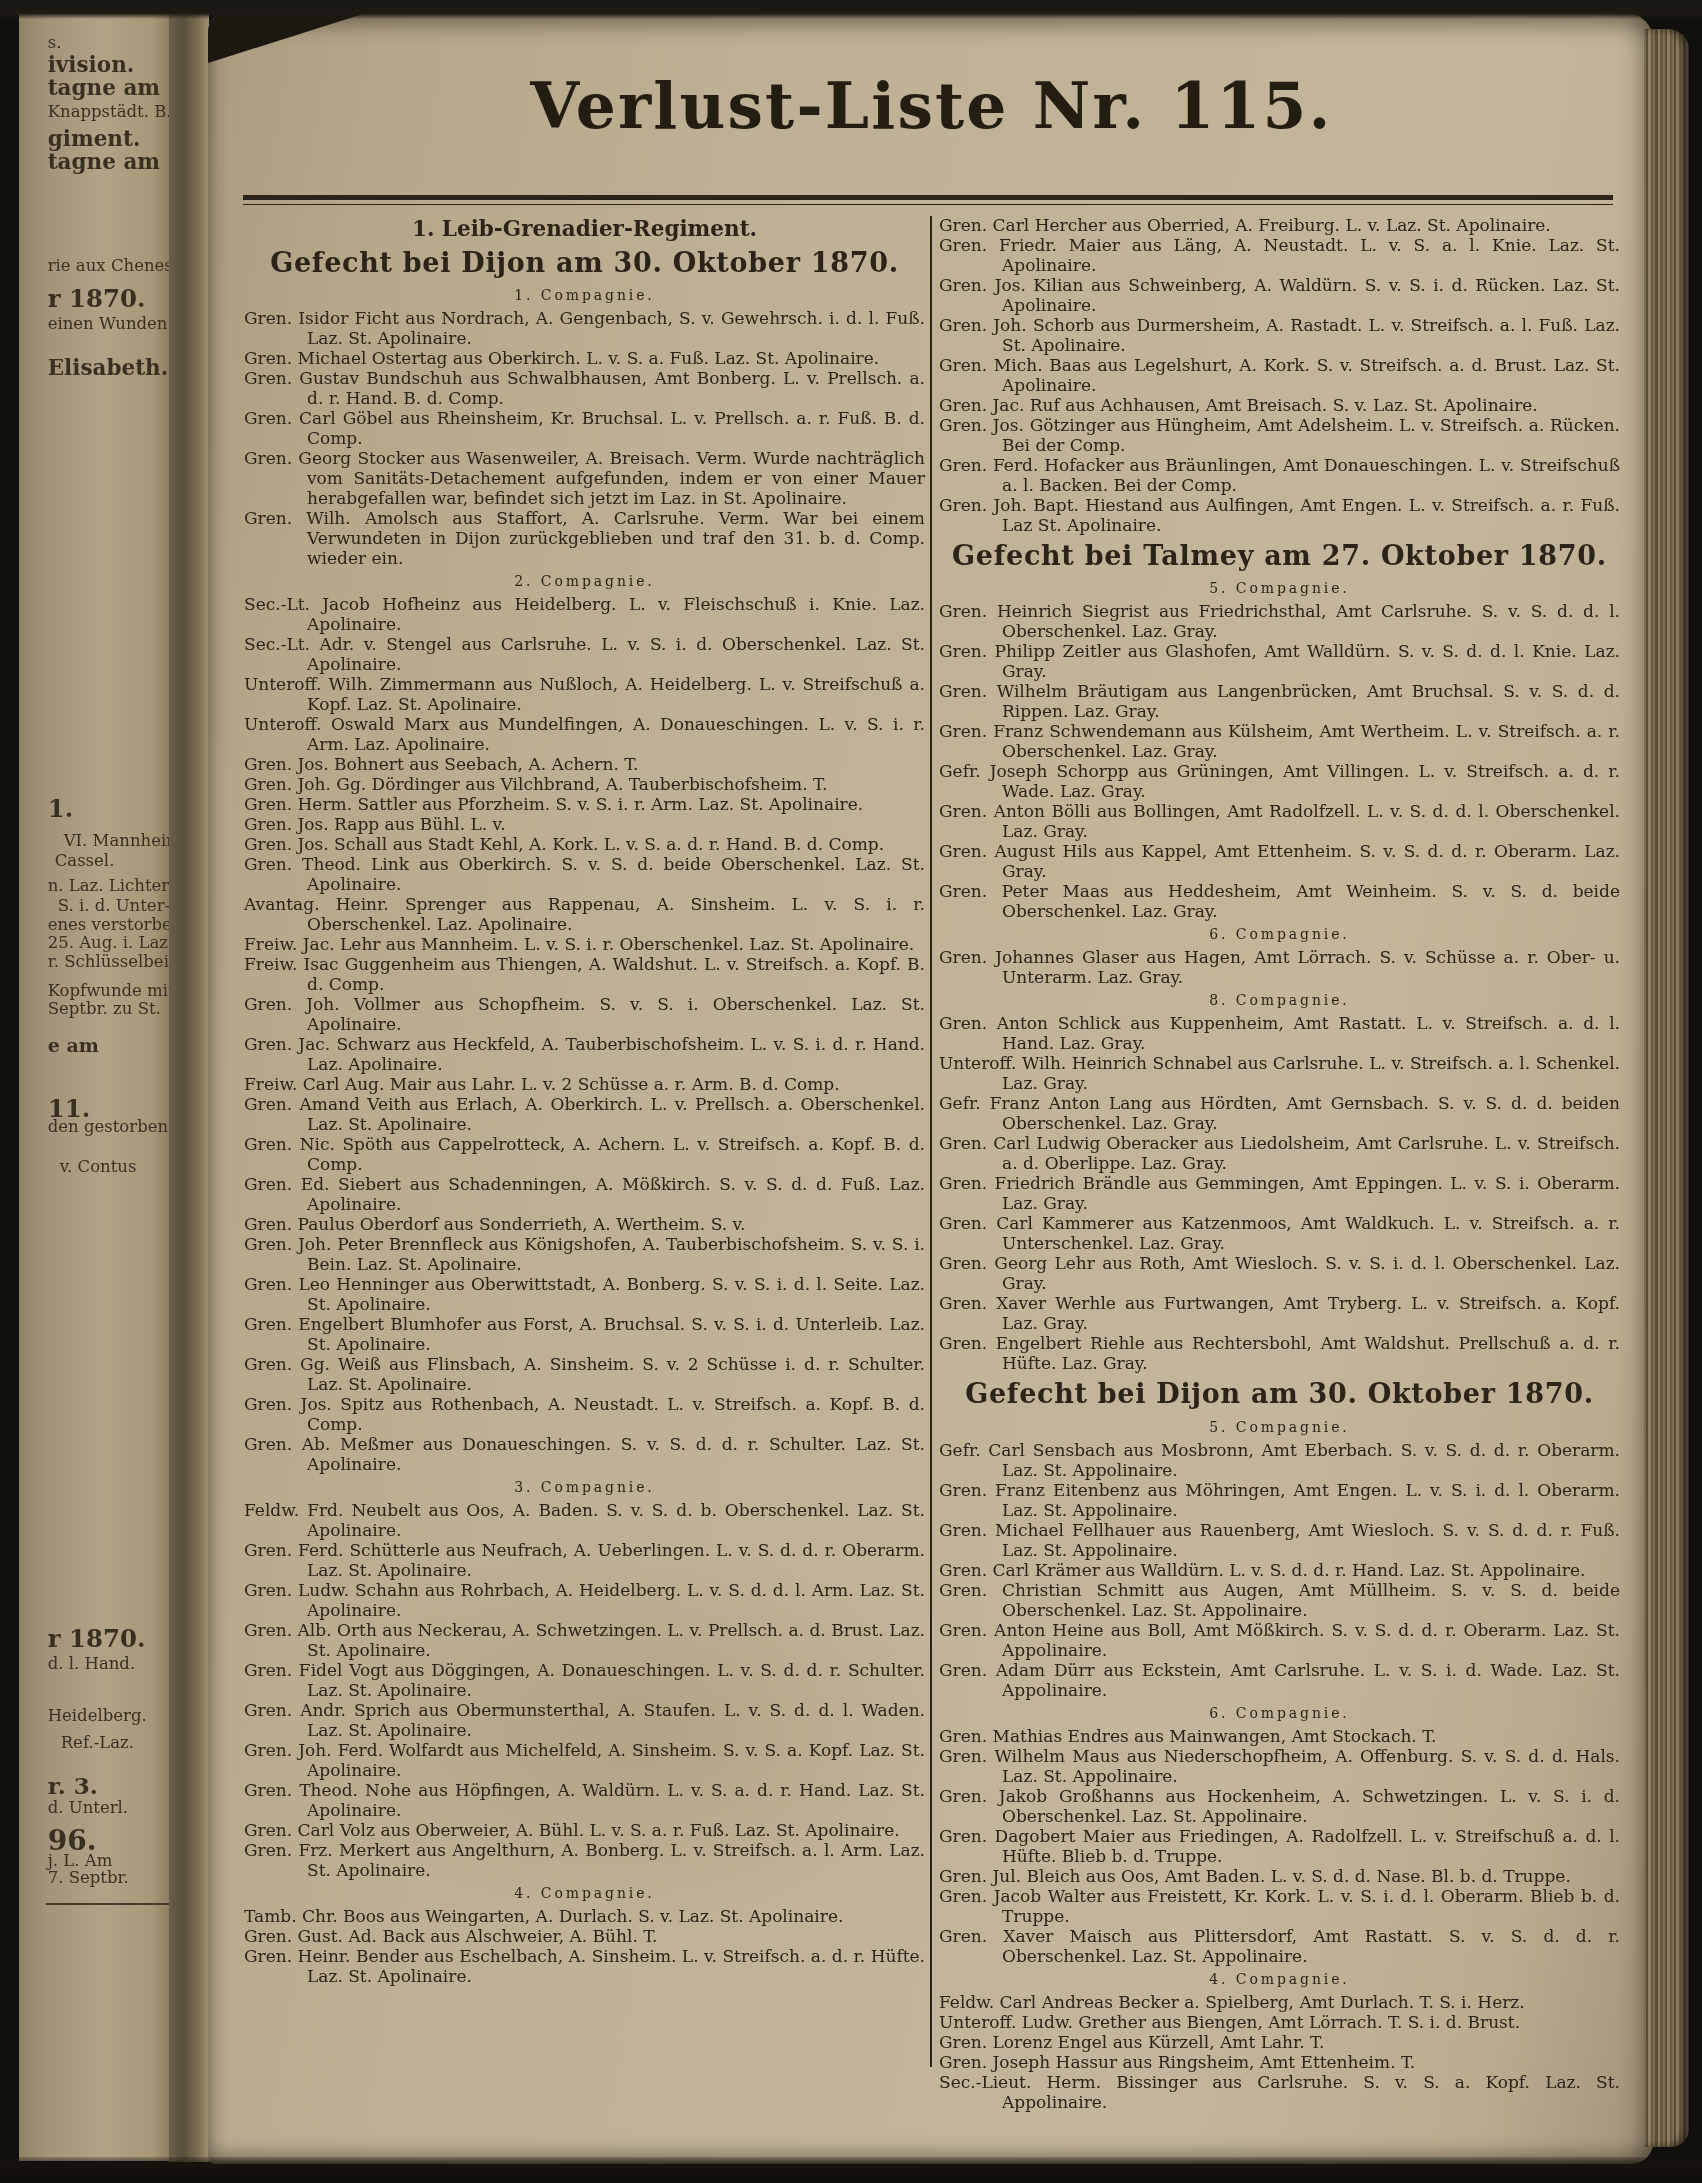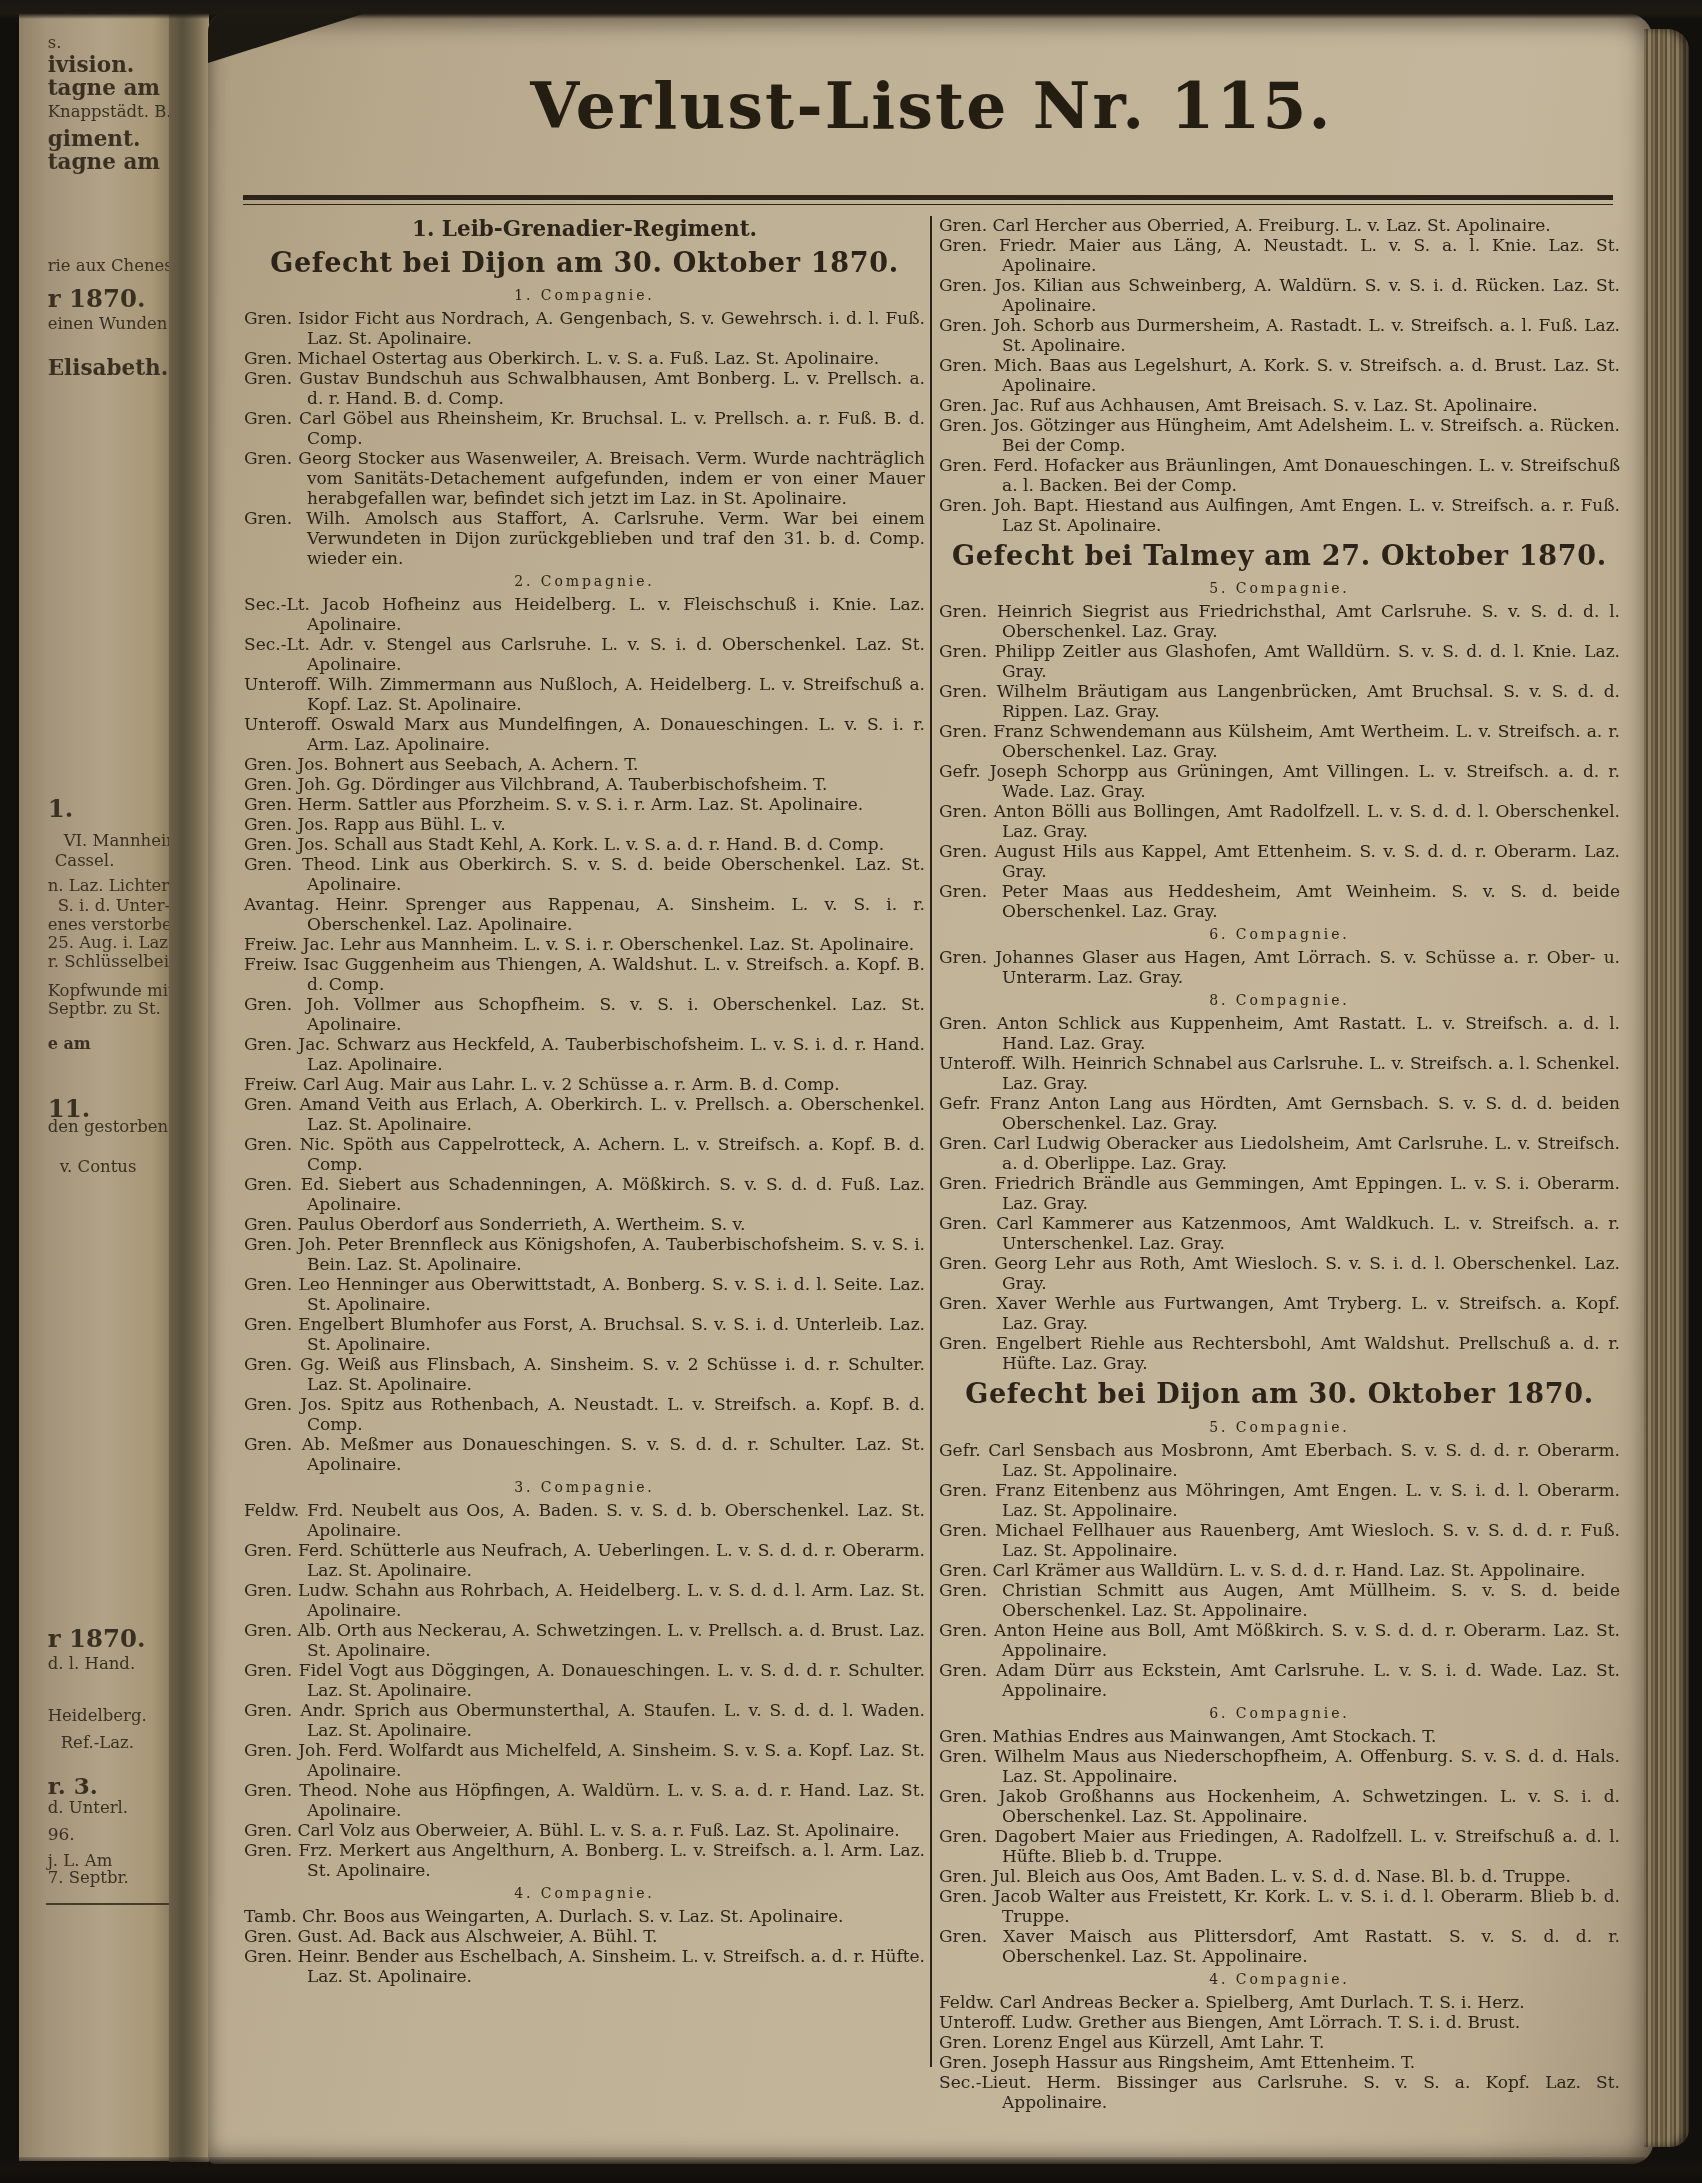--- a/index.html
+++ b/index.html
@@ -62,31 +62,31 @@
   .mf:nth-of-type(11){top:794px;font-weight:bold;font-size:24.4px;}
   .mf:nth-of-type(12){top:831px;left:45px;}
   .mf:nth-of-type(13){top:851px;left:36px;}
   .mf:nth-of-type(14){top:876px;}
   .mf:nth-of-type(15){top:896px;left:39px;}
   .mf:nth-of-type(16){top:915px;}
   .mf:nth-of-type(17){top:933px;}
   .mf:nth-of-type(18){top:952px;}
   .mf:nth-of-type(19){top:981px;}
   .mf:nth-of-type(20){top:999px;text-align:center;}
-  .mf:nth-of-type(21){top:1034px;font-weight:bold;font-size:16px;}
+  .mf:nth-of-type(21){top:1034px;font-weight:bold;font-size:19px;}
   .mf:nth-of-type(22){top:1094px;font-weight:bold;font-size:24.4px;}
   .mf:nth-of-type(23){top:1117px;}
   .mf:nth-of-type(24){top:1157px;margin-left:12px;}
   .mf:nth-of-type(25){top:1624px;font-weight:bold;font-size:24.4px;}
   .mf:nth-of-type(26){top:1654px;}
   .mf:nth-of-type(27){top:1706px;}
   .mf:nth-of-type(28){top:1733px;left:42px;}
   .mf:nth-of-type(29){top:1772px;font-weight:bold;font-size:23px;}
   .mf:nth-of-type(30){top:1798px;}
-  .mf:nth-of-type(31){top:1824px;font-weight:normal;font-size:17px;}
+  .mf:nth-of-type(31){top:1824px;font-weight:bold;font-size:28px;}
   .mf:nth-of-type(32){top:1851px;}
   .mf:nth-of-type(33){top:1868px;}
   .mf-rule{position:absolute;left:27px;top:1903px;width:181px;height:2.2px;background:#46false3a2c;background:#463a2c;}
   
   .ink{color:#2c2418;}
   .page-title{
     position:absolute;left:244px;top:69px;width:1375px;
     text-align:center;font-weight:bold;font-size:63px;letter-spacing:2.2px;
     color:#241d12;
   }

